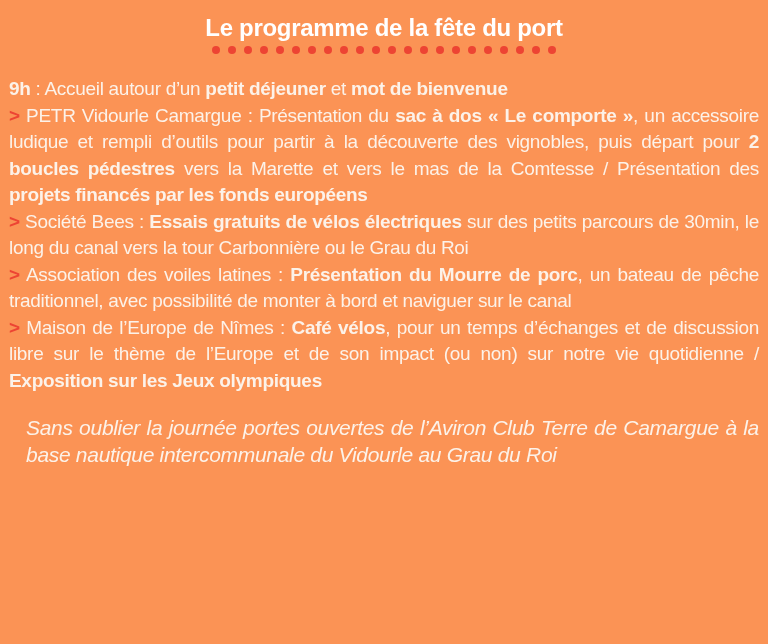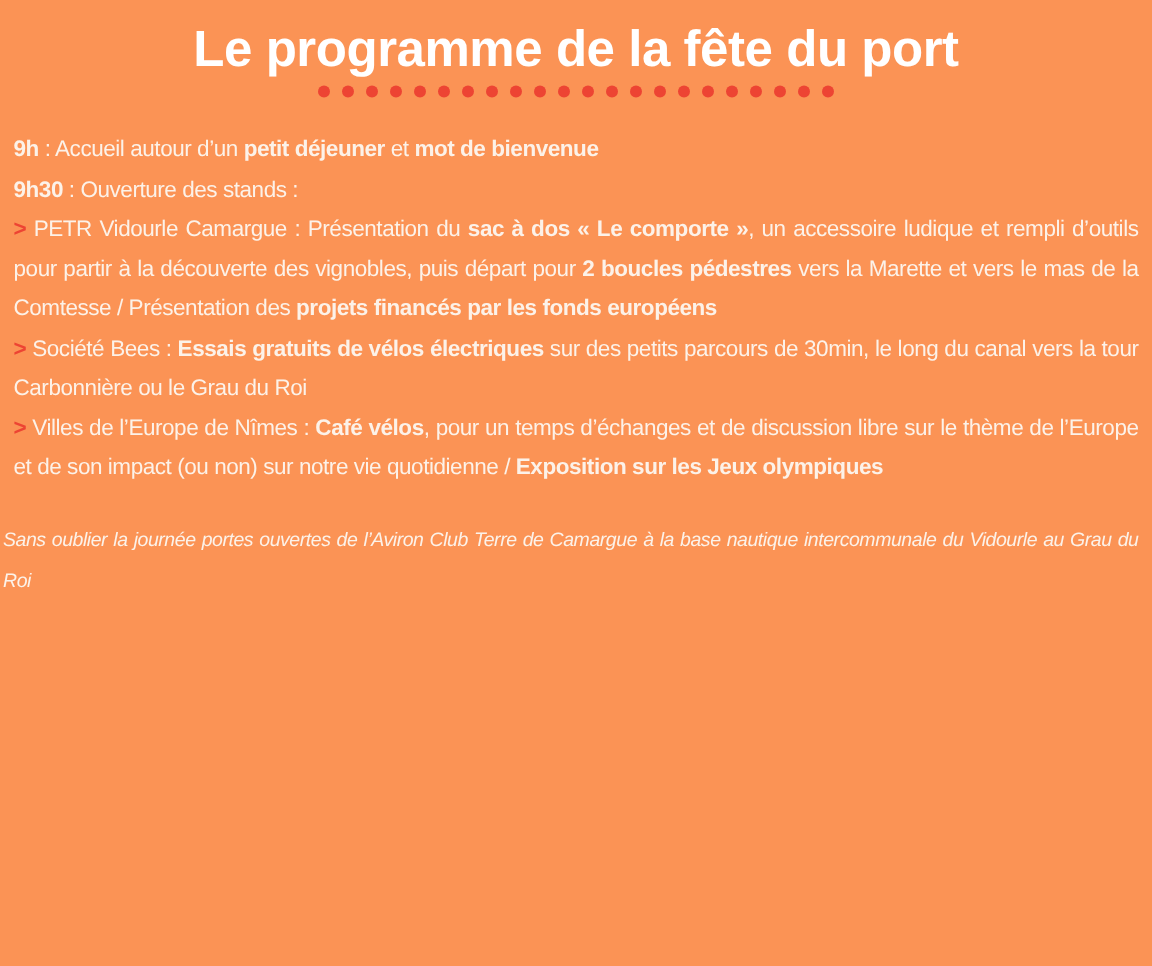--- a/index.html
+++ b/index.html
@@ -13,69 +13,69 @@
     width:768px;height:644px;
     background:var(--bg);
     font-family:"Liberation Sans","DejaVu Sans",sans-serif;
     overflow:hidden;
   }
   .flyer{width:768px;height:644px;box-sizing:border-box;}
   .title{
     margin:14px 0 0 0;
     text-align:center;
     color:var(--title);
-    font-size:34px;
+    font-size:24px;
     font-weight:700;
     letter-spacing:-0.3px;
   }
   .dots{
     text-align:center;
     margin-top:4px;
     line-height:10px;
     font-size:0;
   }
   .dot{
     display:inline-block;
     width:8px;height:8px;
     border-radius:50%;
     background:var(--accent);
     margin:0 4px;
   }
   .content{
     margin:17px 9px 0 9px;
     color:var(--text);
-    font-size:15px;
+    font-size:19px;
     line-height:26.5px;
     letter-spacing:-0.3px;
     text-align:justify;
   }
   .content p{margin:0;}
   .b{font-weight:700;}
   .arrow{color:var(--accent);font-weight:700;}
   .note{
-    margin:20px 9px 0 2px;
+    margin:20px 9px 0 26px;
     color:var(--text);
-    font-size:13px;
+    font-size:21px;
     line-height:27px;
     letter-spacing:-0.3px;
     font-style:italic;
     text-align:justify;
   }
 </style>
 </head>
 <body>
 
 <div class="flyer">
   <header>
     <h1 class="title">Le programme de la fête du port</h1>
     <div class="dots"><span class="dot"></span><span class="dot"></span><span class="dot"></span><span class="dot"></span><span class="dot"></span><span class="dot"></span><span class="dot"></span><span class="dot"></span><span class="dot"></span><span class="dot"></span><span class="dot"></span><span class="dot"></span><span class="dot"></span><span class="dot"></span><span class="dot"></span><span class="dot"></span><span class="dot"></span><span class="dot"></span><span class="dot"></span><span class="dot"></span><span class="dot"></span><span class="dot"></span></div>
   </header>
 
   <main class="content">
       <p><span class="b">9h</span><span> : Accueil autour d’un </span><span class="b">petit déjeuner</span><span> et </span><span class="b">mot de bienvenue</span></p>
-      <p><span class="b">9h30</span><span> : Ouverture des stands :</span></p>
       <p><span class="arrow">&gt;</span><span> PETR Vidourle Camargue : Présentation du </span><span class="b">sac à dos « Le comporte »</span><span>, un accessoire ludique et rempli d’outils pour partir à la découverte des vignobles, puis départ pour </span><span class="b">2 boucles pédestres</span><span> vers la Marette et vers le mas de la Comtesse / Présentation des </span><span class="b">projets financés par les fonds européens</span></p>
       <p><span class="arrow">&gt;</span><span> Société Bees : </span><span class="b">Essais gratuits de vélos électriques</span><span> sur des petits parcours de 30min, le long du canal vers la tour Carbonnière ou le Grau du Roi</span></p>
-      <p><span class="arrow">&gt;</span><span> Villes de l’Europe de Nîmes : </span><span class="b">Café vélos</span><span>, pour un temps d’échanges et de discussion libre sur le thème de l’Europe et de son impact (ou non) sur notre vie quotidienne / </span><span class="b">Exposition sur les Jeux olympiques</span></p>
+      <p><span class="arrow">&gt;</span><span> Association des voiles latines : </span><span class="b">Présentation du Mourre de porc</span><span>, un bateau de pêche traditionnel, avec possibilité de monter à bord et naviguer sur le canal</span></p>
+      <p><span class="arrow">&gt;</span><span> Maison de l’Europe de Nîmes : </span><span class="b">Café vélos</span><span>, pour un temps d’échanges et de discussion libre sur le thème de l’Europe et de son impact (ou non) sur notre vie quotidienne / </span><span class="b">Exposition sur les Jeux olympiques</span></p>
     </main>
 
   <footer class="note">Sans oublier la journée portes ouvertes de l’Aviron Club Terre de Camargue à la base nautique intercommunale du Vidourle au Grau du Roi</footer>
 </div>
 
 </body></html>

